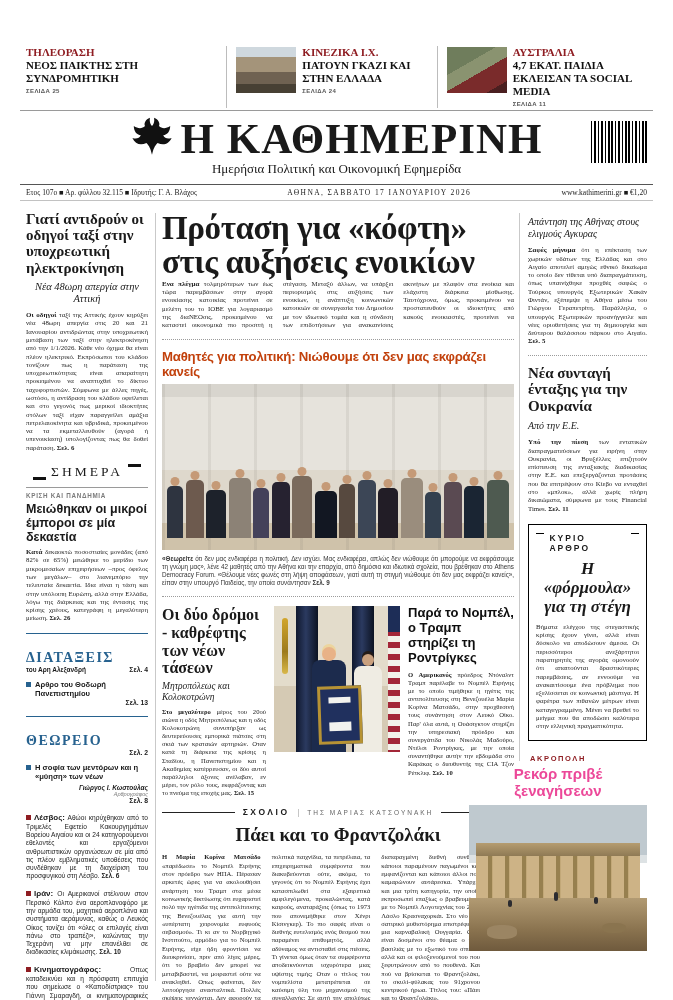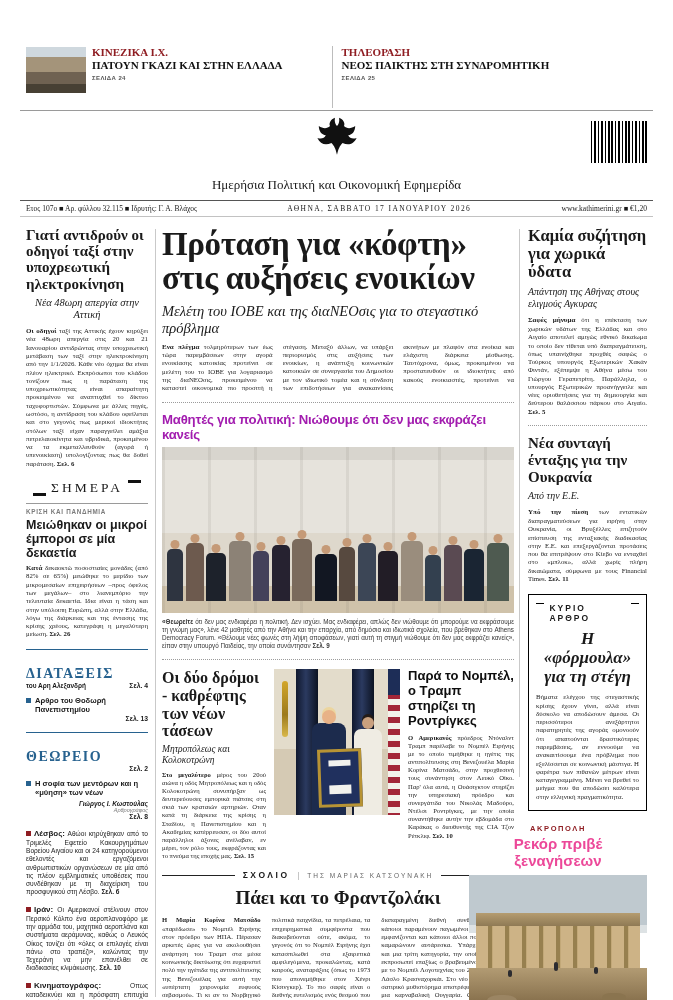--- a/index.html
+++ b/index.html
@@ -22,21 +22,21 @@
 
   .toprule{ border-top:1px solid #9a9a9a; margin:2px 20px 0; }
 
   
   .masthead{ position:relative; text-align:center; padding-top:4px; }
   .mast-line{ display:flex; align-items:center; justify-content:center; gap:8px; }
   .eagle{ width:42px; height:46px; }
   .mast-title{ font-size:43px; font-weight:bold; letter-spacing:1px; line-height:1; }
   .barcode-wrap{ position:absolute; right:26px; top:10px; width:56px; height:42px; }
   .barcode{ width:100%; height:100%; background:repeating-linear-gradient(90deg,#000 0 1.5px,#fff 1.5px 3.4px); }
-  .mast-sub{ font-size:13px; margin-top:16px; }
+  .mast-sub{ font-size:13px; margin-top:0; }
 
   .infoline{ margin:7px 20px 0; border-top:1px solid #555; border-bottom:1px solid #c2c2c2;
              display:flex; justify-content:space-between; align-items:center; padding:3px 6px; font-size:7.5px; }
   .info-left{ }
   .info-center{ letter-spacing:1.4px; }
 
   
   .main{ display:grid; grid-template-columns:122px 352px 119px; column-gap:14px; padding:10px 26px 0; position:relative; }
   .vrule{ position:absolute; width:1px; background:var(--rule); }
   .vrule.l{ left:155px; top:12px; height:768px; }
@@ -73,21 +73,21 @@
   .bullet-role{ font-style:italic; font-size:5.5px; color:#777; }
   .brief{ margin-top:9px; font-family:"Liberation Sans",sans-serif; font-size:6.6px; line-height:1.24; text-align:justify; color:#222; }
   .brief .lbl{ font-weight:bold; font-size:8px; }
   .brief .bsq{ display:inline-block; width:5px; height:5px; background:var(--red); margin-right:3px; }
   .brief .pg{ font-weight:bold; }
 
   
   .lead-hl{ font-weight:bold; font-size:33px; line-height:1.04; letter-spacing:-.4px; }
   .lead-deck{ font-style:italic; font-size:14.5px; margin:7px 0 6px; }
   .lead-body{ column-count:3; column-gap:10px; height:50px; overflow:hidden; }
-  .students-hl{ font-family:"Liberation Sans",sans-serif; font-size:13.2px; letter-spacing:-.2px; margin:1px 0 5px; color:#a21caf; }
+  .students-hl{ font-family:"Liberation Sans",sans-serif; font-size:13.2px; letter-spacing:-.2px; margin:1px 0 5px; color:#c2410c; }
   .photo-students{ height:166px; position:relative; overflow:hidden;
       background:linear-gradient(180deg,#d8d5ce 0 8%,#e6e3dc 8% 52%,#ded8cc 52% 84%,#cfc2aa 84%); }
   .photo-students::before{ content:""; position:absolute; inset:0;
       background:repeating-linear-gradient(90deg,rgba(120,115,105,.12) 0 3px,transparent 3px 46px); }
   .crowd{ position:absolute; left:8px; right:8px; bottom:12px; display:flex; align-items:flex-end; justify-content:center; gap:2.5px; }
   .person{ border-radius:5px 5px 0 0; position:relative; flex:0 0 auto; }
   .person::before{ content:""; position:absolute; top:-9px; left:50%; transform:translateX(-50%);
       width:9px; height:9px; border-radius:50%; background:#c59a77; }
   .caption{ font-family:"Liberation Sans",sans-serif; font-size:6.3px; line-height:1.3; text-align:justify; color:#333; margin-top:5px; }
   .caption .pg{ font-weight:bold; }
@@ -148,45 +148,54 @@
   .ak-rock{ position:absolute; border-radius:40%; background:#9b8563; }
   .ak-p{ position:absolute; width:4px; height:9px; background:#2c2c30; border-radius:2px; }
 </style>
 </head>
 <body>
 
 <div class="page">
 
   <header class="teasers">
     <div class="teaser">
+      <div>
+        <div class="t-kicker">ΤΗΛΕΟΡΑΣΗ</div>
+        <div class="t-title">ΝΕΟΣ ΠΑΙΚΤΗΣ ΣΤΗ ΣΥΝΔΡΟΜΗΤΙΚΗ</div>
+        <div class="t-page">ΣΕΛΙΔΑ 25</div>
+      </div>
+    </div>
+    <div class="teaser">
       <div class="t-img car"></div>
       <div>
         <div class="t-kicker">ΚΙΝΕΖΙΚΑ Ι.Χ.</div>
         <div class="t-title">ΠΑΤΟΥΝ ΓΚΑΖΙ ΚΑΙ ΣΤΗΝ ΕΛΛΑΔΑ</div>
         <div class="t-page">ΣΕΛΙΔΑ 24</div>
       </div>
     </div>
     <div class="teaser">
+      <div class="t-img phone"></div>
       <div>
-        <div class="t-kicker">ΤΗΛΕΟΡΑΣΗ</div>
-        <div class="t-title">ΝΕΟΣ ΠΑΙΚΤΗΣ ΣΤΗ ΣΥΝΔΡΟΜΗΤΙΚΗ</div>
-        <div class="t-page">ΣΕΛΙΔΑ 25</div>
+        <div class="t-kicker">ΑΥΣΤΡΑΛΙΑ</div>
+        <div class="t-title">4,7 ΕΚΑΤ. ΠΑΙΔΙΑ ΕΚΛΕΙΣΑΝ ΤΑ SOCIAL MEDIA</div>
+        <div class="t-page">ΣΕΛΙΔΑ 11</div>
       </div>
     </div>
   </header>
   <div class="toprule"></div>
 
   <div class="masthead">
     <div class="barcode-wrap">
         <div class="barcode"></div>
       </div>
     <div class="mast-line">
       <svg class="eagle" viewBox="0 0 60 60" xmlns="http://www.w3.org/2000/svg">
         <path fill="#111" d="M30 54 C28 45 26 41 22 37 C14 41 6 39 2 30 C8 32 12 30 14 26 C8 26 4 20 4 13 C10 17 16 17 20 13 C18 9 21 3 27 1 C26 7 28 11 30 13 C32 11 34 7 33 1 C39 3 42 9 40 13 C44 17 50 17 56 13 C56 20 52 26 46 26 C48 30 52 32 58 30 C54 39 46 41 38 37 C34 41 32 45 30 54 Z"></path>
       </svg>
+      <h1 class="mast-title">Η ΚΑΘΗΜΕΡΙΝΗ</h1>
     </div>
     <div class="mast-sub">Ημερήσια Πολιτική και Οικονομική Εφημερίδα</div>
   </div>
   <div class="infoline">
     <span class="info-left">Ετος 107ο ■ Αρ. φύλλου 32.115 ■ Ιδρυτής: Γ. Α. Βλάχος</span>
     <span class="info-center">ΑΘΗΝΑ, ΣΑΒΒΑΤΟ 17 ΙΑΝΟΥΑΡΙΟΥ 2026</span>
     <span class="info-right">www.kathimerini.gr ■ €1,20</span>
   </div>
 
   <div class="main">
@@ -248,21 +257,20 @@
       </div>
 
       <p class="brief"><span class="bsq"></span><span class="lbl">Λέσβος:</span> <span>Αθώοι κηρύχθηκαν από το Τριμελές Εφετείο Κακουργημάτων Βορείου Αιγαίου και οι 24 κατηγορούμενοι εθελοντές και εργαζόμενοι ανθρωπιστικών οργανώσεων σε μία από τις πλέον εμβληματικές υποθέσεις που συνδέθηκαν με τη διαχείριση του προσφυγικού στη Λέσβο.</span> <span class="pg">Σελ. 6</span></p>
       <p class="brief"><span class="bsq"></span><span class="lbl">Ιράν:</span> <span>Οι Αμερικανοί στέλνουν στον Περσικό Κόλπο ένα αεροπλανοφόρο με την αρμάδα του, μαχητικά αεροπλάνα και συστήματα αεράμυνας, καθώς ο Λευκός Οίκος τονίζει ότι «όλες οι επιλογές είναι πάνω στο τραπέζι», καλώντας την Τεχεράνη να μην επανέλθει σε διαδικασίες κλιμάκωσης.</span> <span class="pg">Σελ. 10</span></p>
       <p class="brief"><span class="bsq"></span><span class="lbl">Κινηματογράφος:</span> <span>Οπως καταδεικνύει και η πρόσφατη επιτυχία που σημείωσε ο «Καποδίστριας» του Γιάννη Σμαραγδή, οι κινηματογραφικές βιογραφίες έχουν πέραση. Τρεις επαγγελματίες του χώρου μιλούν στην «Κ» για το φαινόμενο και τις προεκτάσεις του.</span> </p>
     </aside>
 
     <section>
       <article>
         <h2 class="lead-hl">Πρόταση για «κόφτη» στις αυξήσεις ενοικίων</h2>
-        <div class="lead-deck">Μελέτη του ΙΟΒΕ και της διαΝΕΟσις για το στεγαστικό πρόβλημα</div>
         <div class="lead-body body-sm"><b class="lead">Ενα πλέγμα</b> <span>τολμηρότερων των έως τώρα παρεμβάσεων στην αγορά ενοικίασης κατοικίας προτείνει σε μελέτη του το ΙΟΒΕ για λογαριασμό της διαΝΕΟσις, προκειμένου να καταστεί οικονομικά πιο προσιτή η στέγαση. Μεταξύ άλλων, να υπάρξει περιορισμός στις αυξήσεις των ενοικίων, η ανάπτυξη κοινωνικών κατοικιών σε συνεργασία του Δημοσίου με τον ιδιωτικό τομέα και η σύνδεση των επιδοτήσεων για ανακαινίσεις ακινήτων με πλαφόν στα ενοίκια και ελάχιστη διάρκεια μίσθωσης. Ταυτόχρονα, όμως, προκειμένου να προστατευθούν οι ιδιοκτήτες από κακούς ενοικιαστές, προτείνει να δημιουργηθεί ένα ταμείο που θα τους αποζημιώνει.</span> </div>
       </article>
 
       <div class="dotsep"></div>
 
       <article>
         <h3 class="students-hl">Μαθητές για πολιτική: Νιώθουμε ότι δεν μας εκφράζει κανείς</h3>
         <div class="photo-students">
           <div class="crowd" id="crowd">
               <span class="person" style="background: rgb(46, 52, 64); height: 52px; width: 16px;"></span>
@@ -320,21 +328,20 @@
         <span class="scholio-sep">|</span>
         <span class="scholio-author">ΤΗΣ ΜΑΡΙΑΣ ΚΑΤΣΟΥΝΑΚΗ</span>
         <span class="line"></span>
       </div>
       <h3 class="scholio-title">Πάει και το Φραντζολάκι</h3>
       <div class="scholio-body"><b>Η Μαρία Κορίνα Ματσάδο</b> <span>«παρέδωσε» το Νομπέλ Ειρήνης στον πρόεδρο των ΗΠΑ. Πέρασαν αρκετές ώρες για να ακολουθήσει ανάρτηση του Τραμπ στα μέσα κοινωνικής δικτύωσης ότι ευχαριστεί πολύ την ηγέτιδα της αντιπολίτευσης της Βενεζουέλας για αυτή την «υπέρτατη χειρονομία ευφυούς σεβασμού». Τι κι αν το Νορβηγικό Ινστιτούτο, αρμόδιο για το Νομπέλ Ειρήνης, είχε ήδη φροντίσει να διευκρινίσει, πριν από λίγες μέρες, ότι το βραβείο δεν μπορεί να μεταβιβαστεί, να μοιραστεί ούτε να ανακληθεί. Οπως φαίνεται, δεν λειτούργησε ανασταλτικά. Πολλές σκέψεις γεννώνται. Δεν αφορούν τα πολιτικά παιχνίδια, τα πετρέλαια, τα επιχειρηματικά συμφέροντα που διακυβεύονται ούτε, ακόμα, το γεγονός ότι το Νομπέλ Ειρήνης έχει κατασπιλωθεί στα εξαιρετικά αμφιλεγόμενα, προκαλώντας, κατά καιρούς, αναταράξεις (όπως το 1973 που απονεμήθηκε στον Χένρι Κίσινγκερ). Το πιο σαφές είναι ο διεθνής ευτελισμός ενός θεσμού που παραμένει επιθυμητός, αλλά αδύναμος να αντισταθεί στις πιέσεις. Τι γίνεται όμως όταν τα συμφέροντα αποδεικνύονται ισχυρότερα μιας υψίστης τιμής; Οταν ο τίτλος του νομπελίστα μετατρέπεται σε καύσιμη ύλη του μηχανισμού της συναλλαγής; Σε αυτή την απολύτως διαταραγμένη διεθνή συνθήκη κάποιοι παραμένουν παγωμένοι και εμφανίζονται και κάποιοι άλλοι που καμαρώνουν αυτάρεσκα. Υπάρχει και μια τρίτη κατηγορία, την οποία εκπροσωπεί επαξίως ο βραβευμένος με το Νομπέλ Λογοτεχνίας του 2025 Λάσλο Κρασναχορκάι. Στο νέο του σατιρικό μυθιστόρημα επιστρέφει σε μια καρναβαλική Ουγγαρία. Ολοι είναι δοσμένοι στο θέαμα: ο νεο-βασιλιάς με το εξωτικό του σπιτάκι αλλά και οι φιλοξενούμενοί του που ξεφυτρώνουν από το πουθενά. Και πού να βρίσκεται το Φραντζολάκι, το σκυλί-φύλακας του 91χρονου κεντρικού ήρωα. Τίτλος του: «Πάει και το Φραντζολάκι».</span></div>
     </section>
 
     <aside>
       <article>
-        <h2 class="r-hl">Καμία συζήτηση για χωρικά ύδατα</h2>
         <div class="r-deck">Απάντηση της Αθήνας στους ελιγμούς Αγκυρας</div>
         <p class="body-sm"><b class="lead">Σαφές μήνυμα</b> <span>ότι η επέκταση των χωρικών υδάτων της Ελλάδας και στο Αιγαίο αποτελεί αμιγώς εθνικό δικαίωμα το οποίο δεν τίθεται υπό διαπραγμάτευση, όπως υπαινίχθηκε προχθές σαφώς ο Τούρκος υπουργός Εξωτερικών Χακάν Φιντάν, εξέπεμψε η Αθήνα μέσω του Γιώργου Γεραπετρίτη. Παράλληλα, ο υπουργός Εξωτερικών προανήγγειλε και νέες οριοθετήσεις για τη δημιουργία και δεύτερου θαλάσσιου πάρκου στο Αιγαίο.</span> <span class="pref">Σελ. 5</span></p>
       </article>
 
       <div class="dotsep"></div>
 
       <article>
         <h2 class="ukr-hl">Νέα συνταγή ένταξης για την Ουκρανία</h2>
         <div class="r-deck">Από την Ε.Ε.</div>
         <p class="body-sm"><b class="lead">Υπό την πίεση</b> <span>των εντατικών διαπραγματεύσεων για ειρήνη στην Ουκρανία, οι Βρυξέλλες επιζητούν επίσπευση της ενταξιακής διαδικασίας στην Ε.Ε. και επεξεργάζονται προτάσεις που θα επιτρέψουν στο Κίεβο να ενταχθεί στο «μπλοκ», αλλά χωρίς πλήρη δικαιώματα, σύμφωνα με τους Financial Times.</span> <span class="pref">Σελ. 11</span></p>

